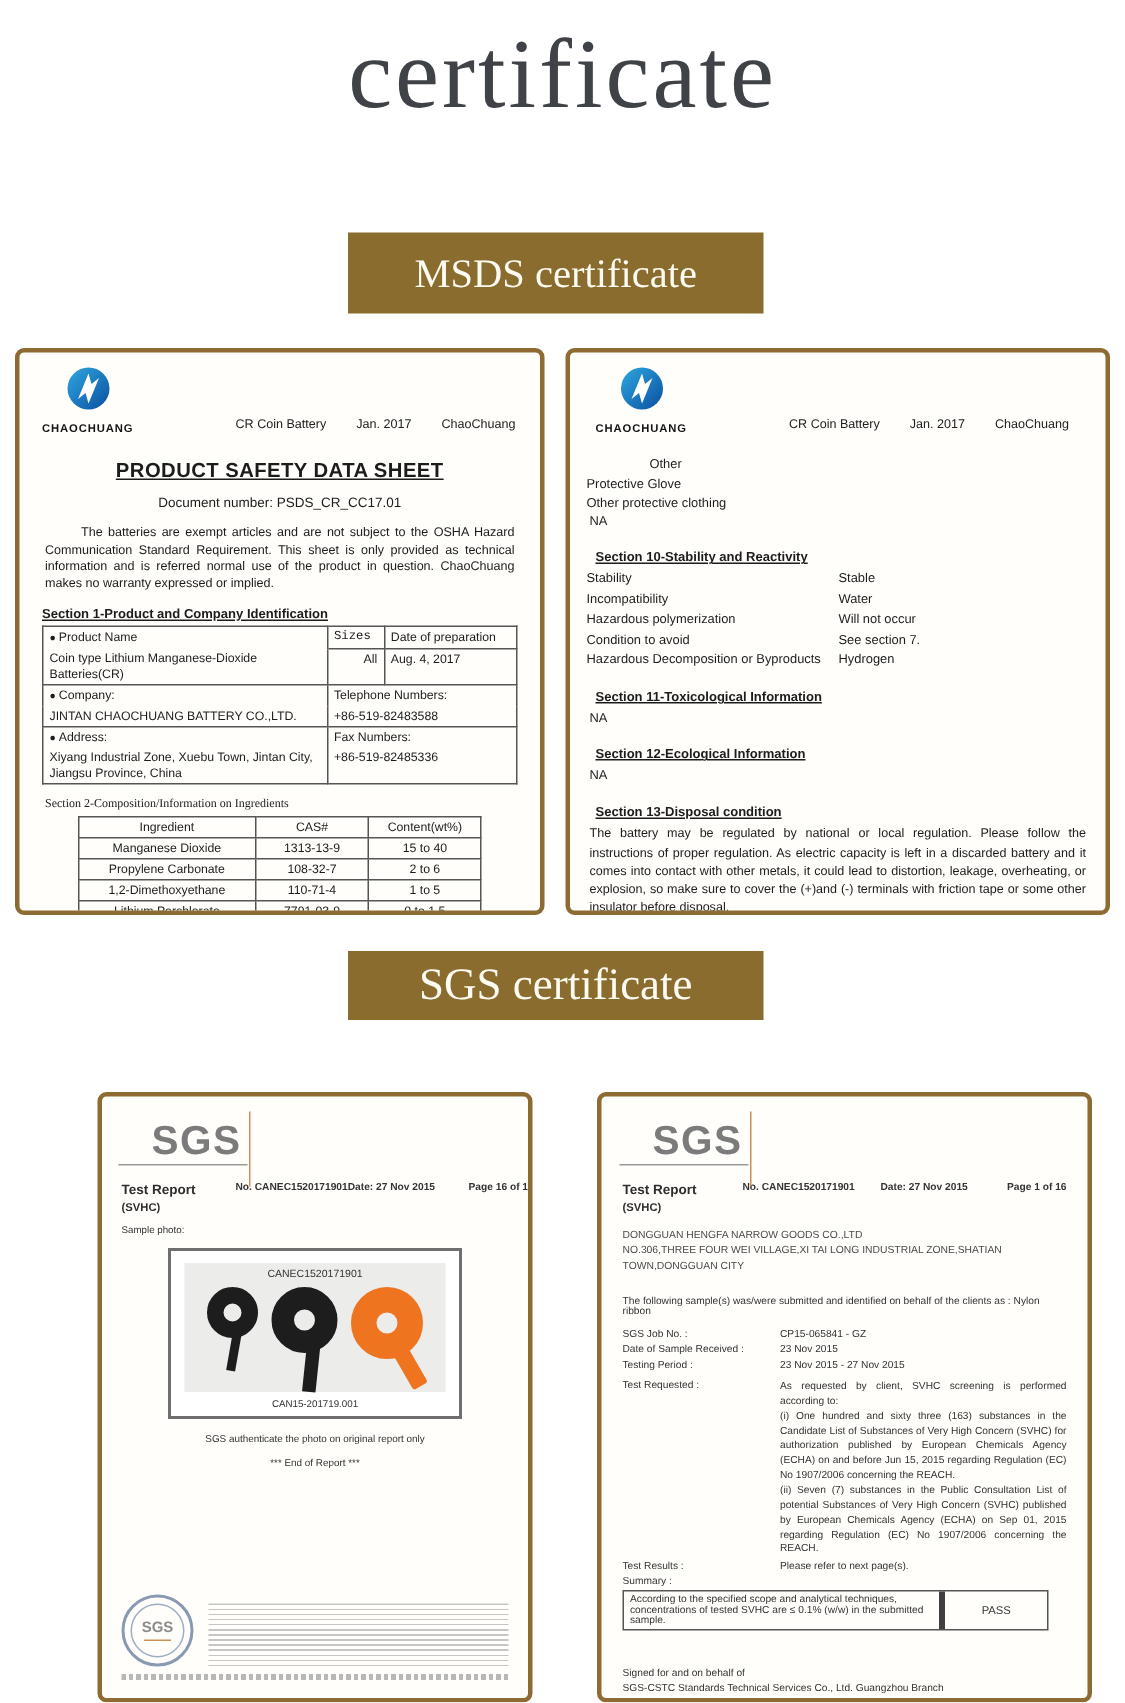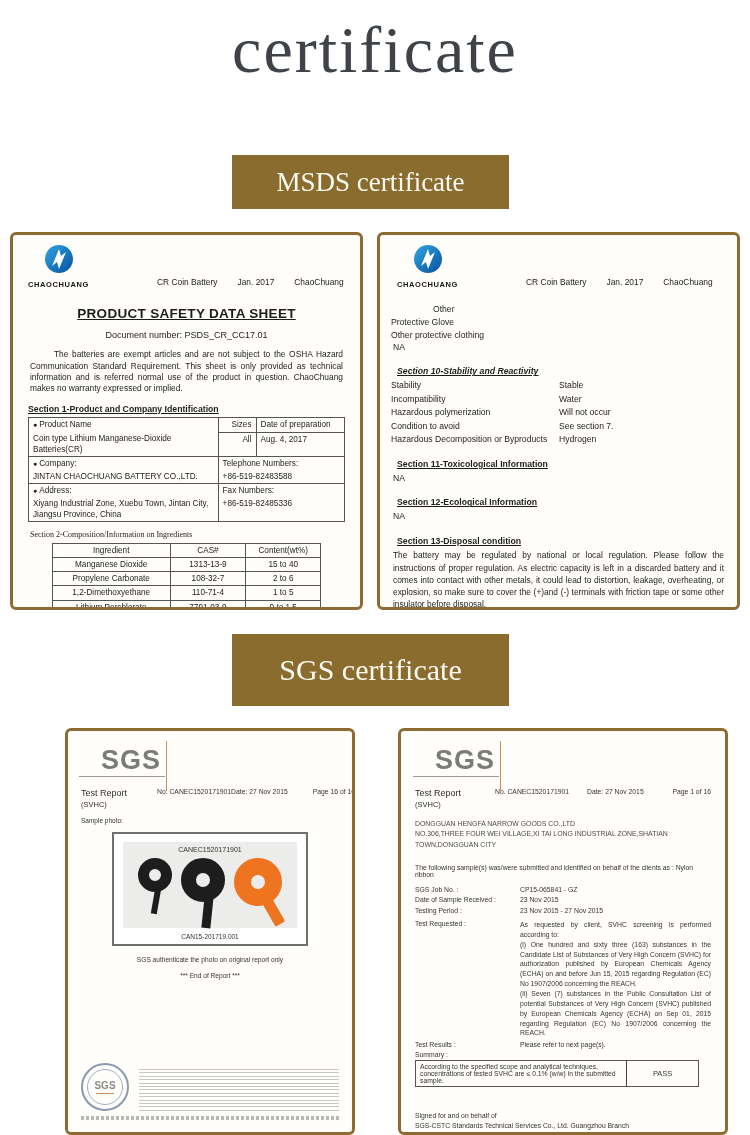--- a/index.html
+++ b/index.html
@@ -8,21 +8,21 @@
   #canvas { position:relative; width:750px; height:1135px; margin:0 auto; background:#fff; overflow:hidden; }
 
   
   .page-title { position:absolute; top:12px; left:0; width:100%; text-align:center;
     font-family:"Liberation Serif", serif; font-size:66px; font-weight:500;
     color:#3f4347; letter-spacing:2px; }
   .banner { position:absolute; left:232px; width:277px; background:#8a6c2e;
     display:flex; align-items:center; justify-content:center;
     font-family:"Liberation Serif", serif; color:#fdfbf2; }
   .banner.msds { top:155px; height:54px; font-size:27px; }
-  .banner.sgs  { top:634px; height:72px; font-size:30px; }
+  .banner.sgs  { top:634px; height:46px; font-size:30px; }
 
   
   .doc { position:absolute; background:#fffefb; border:3px solid #8d6b33; border-radius:6px; overflow:hidden; }
   #msds-left  { left:10px;  top:232px; width:353px; height:378px; padding:8px 9px; }
   #msds-right { left:377px; top:232px; width:363px; height:378px; padding:8px 11px; }
   #sgs-left   { left:65px;  top:728px; width:290px; height:407px; padding:12px 13px; display:flex; flex-direction:column; }
   #sgs-right  { left:398px; top:728px; width:330px; height:407px; padding:12px 14px; display:flex; flex-direction:column; }
 
   
   .msds-head { position:relative; height:50px; }
@@ -48,21 +48,21 @@
   .na-val { font-size:8.6px; margin-left:2px; }
   .pairs .pair-row { font-size:8.6px; margin:2px 0; }
   .pairs .pair-label { display:inline-block; min-width:168px; }
   .sec-para { margin:1px 2px 0 2px; text-align:justify; font-size:8.4px; line-height:1.45; }
 
   
   .sgs-logo-wrap { margin-left:18px; margin-top:2px; position:relative; width:fit-content; }
   .sgs-logo { font-size:27px; font-weight:bold; color:#7b7b7b; letter-spacing:1px; padding:0 8px 2px 2px; position:relative; }
   .sgs-logo::after { content:""; position:absolute; left:-20px; right:4px; bottom:0; height:1px; background:#9a9a9a; }
   .sgs-logo::before { content:""; position:absolute; right:2px; top:-4px; bottom:-14px; width:1px; background:#c98f56; }
-  .sgs-meta { display:flex; margin-top:12px; font-size:6.8px; color:#333; align-items:flex-start; }
+  .sgs-meta { display:flex; margin-top:12px; font-size:6.8px; color:#333; align-items:flex-start;font-weight:bold; }
   .report-title { font-size:9px; color:#2e2e2e; }
   .report-sub { font-size:7.5px; color:#2e2e2e; margin-top:2px; }
   .meta-col { white-space:nowrap; }
   .sample-label { font-size:6.5px; margin-top:8px; color:#333; }
 
   .photo-frame { width:196px; margin:8px auto 0 auto; border:2px solid #6f6f6f; background:#fff; padding:8px 9px 4px 9px; }
   .photo { background:#ececea; padding:4px 4px 8px 4px; }
   .photo-id { text-align:center; font-size:7px; color:#333; }
   .ribbon-row { display:flex; justify-content:center; align-items:flex-start; gap:9px; margin-top:5px; height:62px; }
   .coil-wrap { position:relative; }
@@ -95,21 +95,21 @@
   .sample-line { margin-top:14px; font-size:6.8px; color:#333; }
   .info-pairs { margin-top:4px; }
   .info-pairs .pair-row { display:flex; font-size:6.8px; margin:3.5px 0; color:#333; }
   .info-pairs .pair-label { flex:0 0 105px; }
   .tr-row { display:flex; font-size:6.8px; margin-top:3px; color:#333; }
   .tr-row .tr-label { flex:0 0 105px; }
   .tr-lines { flex:1; text-align:justify; line-height:1.45; }
   .tr-lines div { margin-bottom:0; }
   .summary-box { display:flex; border:1px solid #555; margin-top:2px; width:96%; }
   .summary-text { flex:1; font-size:6.8px; padding:2px 4px; color:#333; }
-  .summary-pass { flex:0 0 72px; border-left:1px solid #404040; display:flex; align-items:center; justify-content:center; font-size:7.5px; color:#333;text-align:right; }
+  .summary-pass { flex:0 0 72px; border-left:4px solid #404040; display:flex; align-items:center; justify-content:center; font-size:7.5px; color:#333;text-align:right; }
   .signed-block { margin-top:24px; font-size:6.8px; color:#333; line-height:1.5; }
 </style>
 </head>
 <body>
 
 <div id="canvas">
 
   <div class="page-title">certificate</div>
 
   <div class="banner msds">
@@ -140,21 +140,21 @@
     <div class="msds-body">
       <div class="doc-title">PRODUCT SAFETY DATA SHEET</div>
       <div class="doc-number">Document number: PSDS_CR_CC17.01</div>
       <div class="intro">The batteries are exempt articles and are not subject to the OSHA Hazard Communication Standard Requirement. This sheet is only provided as technical information and is referred normal use of the product in question. ChaoChuang makes no warranty expressed or implied.</div>
 
       <div class="sec-head">Section 1-Product and Company Identification</div>
       <table class="grid-tbl">
         <tbody>
             <tr>
           <td class="bullet" style="width:60%;border-bottom:none;">Product Name</td>
-          <td style="width:12%;text-align:right;">Sizes</td>
+          <td style="width:12%;text-align:left;font-family:Liberation Mono, monospace;">Sizes</td>
           <td style="width:28%;">Date of preparation</td>
         </tr>
         <tr>
           <td style="border-top:none;">Coin type Lithium Manganese-Dioxide Batteries(CR)</td>
           <td style="text-align:right;">All</td>
           <td>Aug. 4, 2017</td>
         </tr>
         <tr>
           <td class="bullet" style="border-bottom:none;">Company:</td>
           <td colspan="2" style="border-bottom:none;">Telephone Numbers:</td>
@@ -233,21 +233,21 @@
     </div>
     <div class="msds-body">
       <div class="prot-lines">
           <div>Other</div>
           <div>Protective Glove</div>
           <div>Other protective clothing</div>
         </div>
 
       <div class="na-val">NA</div>
 
-      <div class="sec-head" style="margin-top:13px;font-style:italic;">Section 10-Stability and Reactivity</div>
+      <div class="sec-head" style="margin-top:13px;">Section 10-Stability and Reactivity</div>
       <div class="pairs">
           <div class="pair-row"><span class="pair-label">Stability</span><span class="pair-value">Stable</span></div>
           <div class="pair-row"><span class="pair-label">Incompatibility</span><span class="pair-value">Water</span></div>
           <div class="pair-row"><span class="pair-label">Hazardous polymerization</span><span class="pair-value">Will not occur</span></div>
           <div class="pair-row"><span class="pair-label">Condition to avoid</span><span class="pair-value">See section 7.</span></div>
           <div class="pair-row"><span class="pair-label">Hazardous Decomposition or Byproducts</span><span class="pair-value">Hydrogen</span></div>
         </div>
 
       <div class="sec-head" style="margin-top:13px;">Section 11-Toxicological Information</div>
       <div class="na-val">NA</div>

